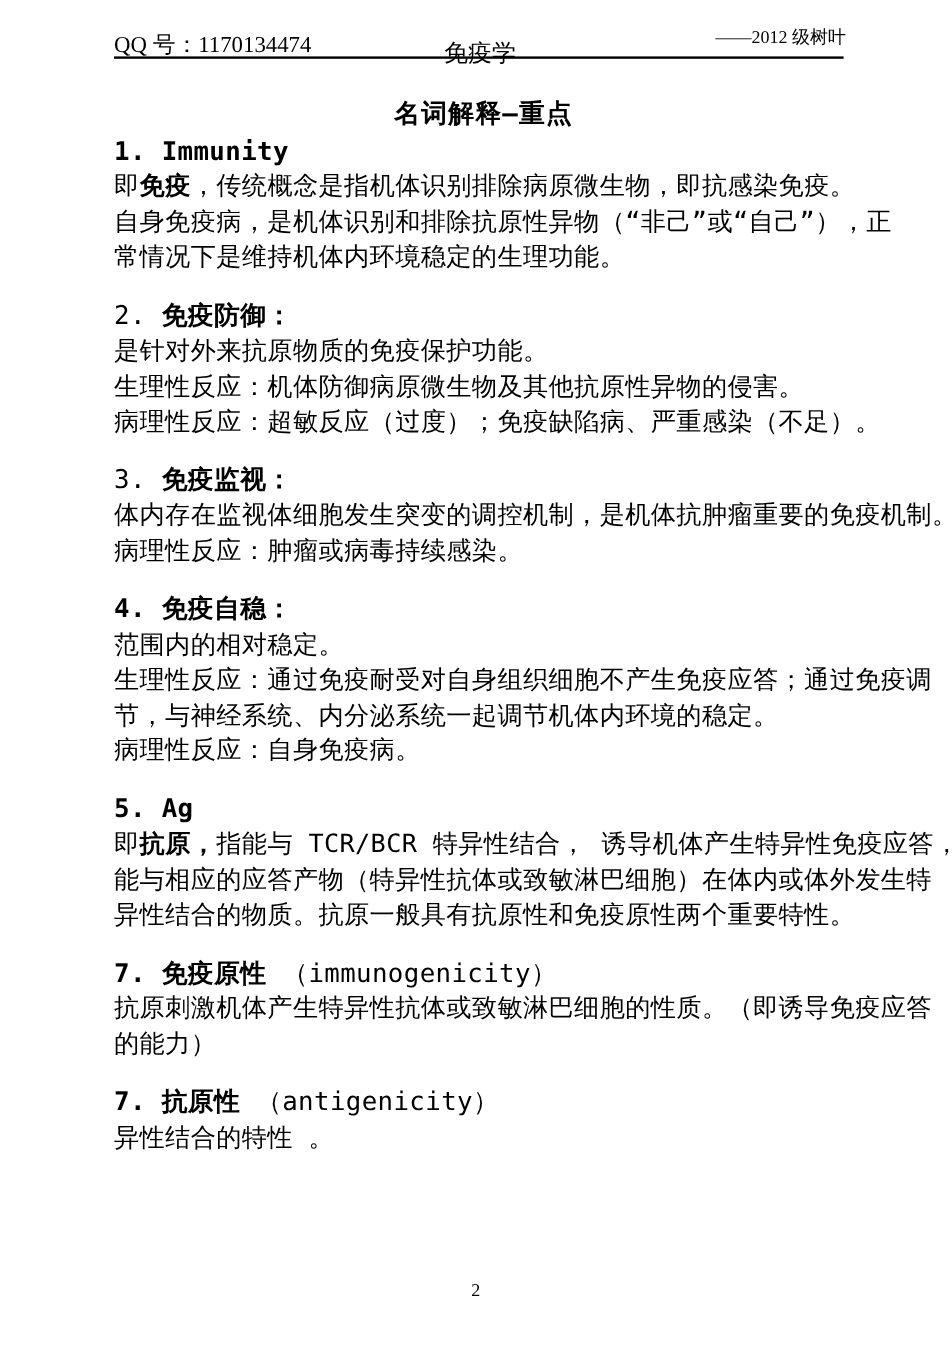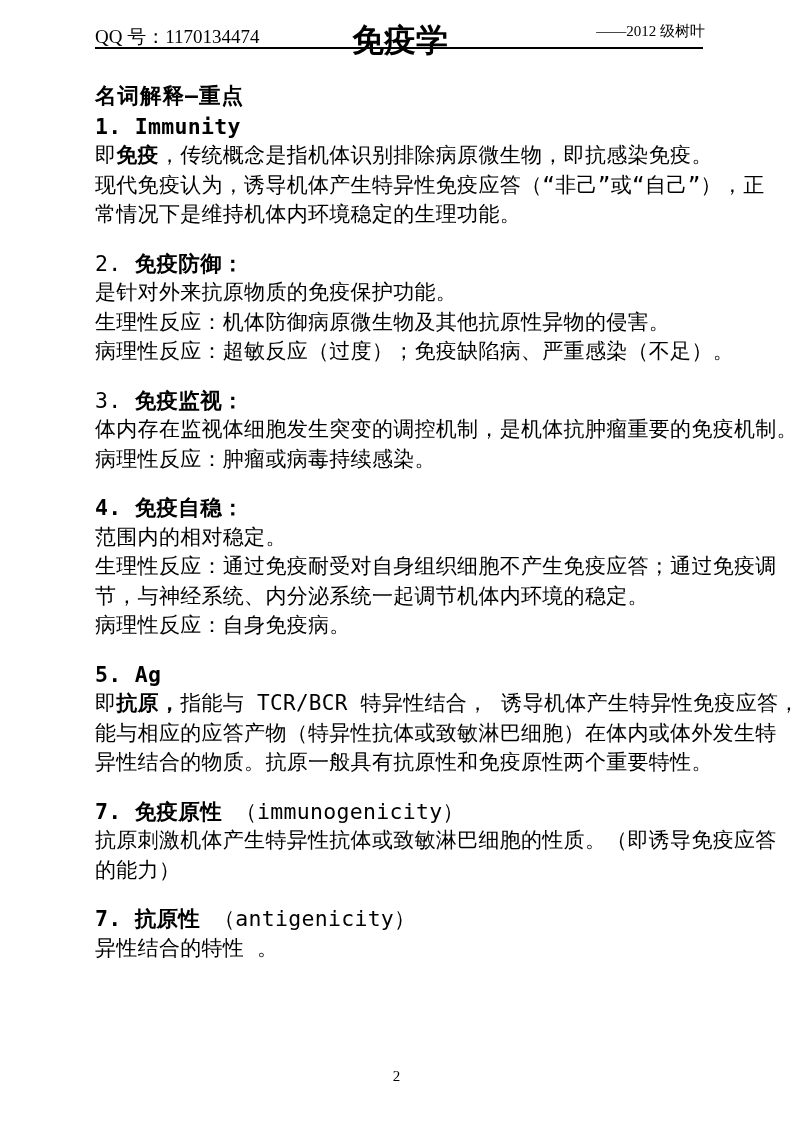--- a/index.html
+++ b/index.html
@@ -29,23 +29,23 @@
     left: 0;
     top: 6px;
     font-family: "Liberation Serif", serif;
     font-size: 19px;
     white-space: nowrap;
   }
   .h-course {
     position: absolute;
     left: 50%;
     transform: translateX(-50%);
-    top: 1px;
-    font-size: 32px;
-    font-weight: bold;
+    top: 13px;
+    font-size: 20px;
+    font-weight: normal;
     white-space: nowrap;
   }
   .h-sig {
     position: absolute;
     right: 0;
     top: 4px;
     font-family: "Liberation Serif", serif;
     font-size: 15px;
     white-space: nowrap;
   }
@@ -58,21 +58,21 @@
     height: 0;
   }
   
   .content {
     position: absolute;
     left: 95px;
     top: 80px;
     width: 616px;
   }
   .doc-title {
-    text-align: left;
+    text-align: center;
     font-weight: bold;
     font-size: 21.5px;
     line-height: 31.5px;
     height: 31.5px;
     letter-spacing: 1px;
   }
   .section { margin-top: 19px; }
   .section.first { margin-top: 0; }
   .line {
     font-size: 21px;
@@ -105,21 +105,21 @@
   </div>
 
   <div class="header-rule"></div>
 
   <div class="content">
     <div class="doc-title">名词解释—重点</div>
     <div id="sections">
         <div class="section first">
           <div class="line heading-line"><span class="b">1. Immunity</span></div>
           <div class="line"><span>即</span><span class="b">免疫</span><span>，传统概念是指机体识别排除病原微生物，即抗感染免疫。</span></div>
-          <div class="line"><span>现代免疫认为，诱导机体产生特异性免疫应答（“非己”或“自己”），正</span></div>
+          <div class="line"><span>自身免疫病，是机体识别和排除抗原性异物（“非己”或“自己”），正</span></div>
           <div class="line"><span>常情况下是维持机体内环境稳定的生理功能。</span></div>
         </div>
         <div class="section">
           <div class="line heading-line"><span>2. </span><span class="b">免疫防御：</span></div>
           <div class="line"><span>是针对外来抗原物质的免疫保护功能。</span></div>
           <div class="line"><span>生理性反应：机体防御病原微生物及其他抗原性异物的侵害。</span></div>
           <div class="line"><span>病理性反应：超敏反应（过度）；免疫缺陷病、严重感染（不足）。</span></div>
         </div>
         <div class="section">
           <div class="line heading-line"><span>3. </span><span class="b">免疫监视：</span></div>

